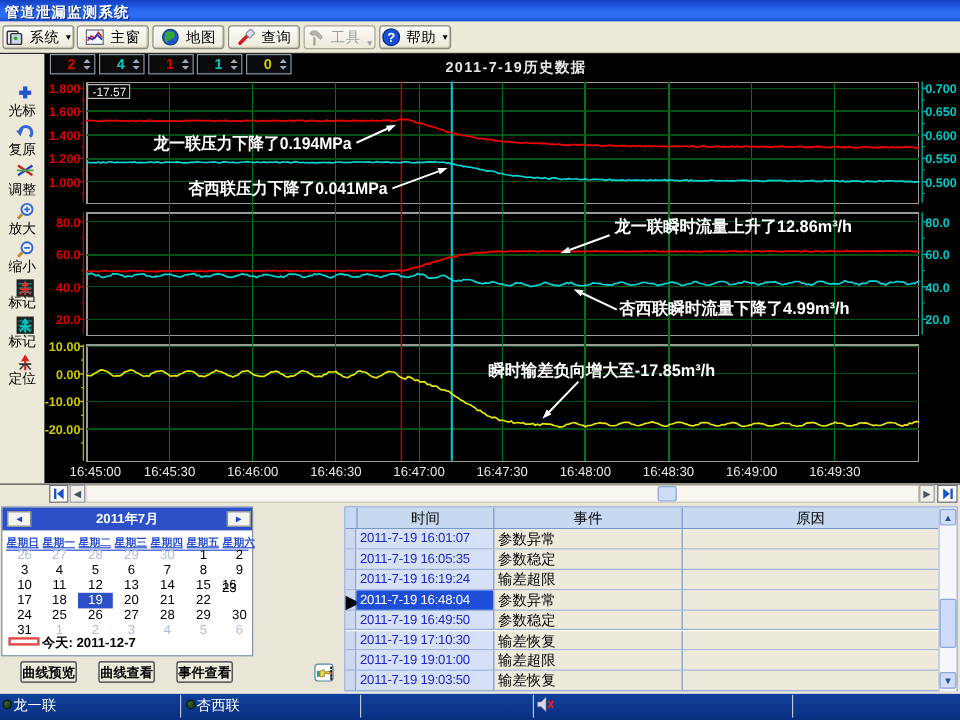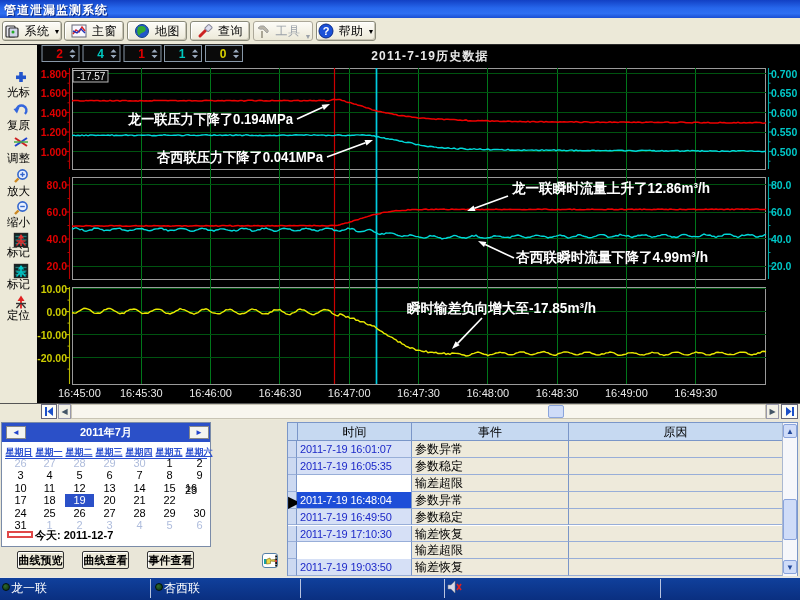--- a/index.html
+++ b/index.html
@@ -351,35 +351,37 @@
     <div style="position:absolute;left:280px;top:0;width:214px;height:18px;border-left:1px solid #7a96c8;display:flex;align-items:center;justify-content:center;font-size:12px;color:#000">原因</div>
     <div style="position:absolute;left:0;top:18.0px;width:9px;height:16.9px;background:#ccd9f1;border-right:1px solid #7a96c8;border-bottom:1px solid #98aed8"></div>
     <div style="position:absolute;left:9px;top:18.0px;width:114px;height:16.9px;background:#d6e0f6;border-bottom:1px solid #98aed8;font-size:11px;letter-spacing:-0.2px;color:#1c28c8;line-height:16px;padding-left:3px">2011-7-19 16:01:07</div>
     <div style="position:absolute;left:123px;top:18.0px;width:157px;height:16.9px;background:#eeeadb;border-left:1px solid #7a96c8;border-bottom:1px solid #98aed8;font-size:12px;color:#000;line-height:16px;padding-left:3px">参数异常</div>
     <div style="position:absolute;left:280px;top:18.0px;width:214px;height:16.9px;background:#eeeadb;border-left:1px solid #7a96c8;border-bottom:1px solid #98aed8"></div>
     <div style="position:absolute;left:0;top:34.9px;width:9px;height:16.9px;background:#ccd9f1;border-right:1px solid #7a96c8;border-bottom:1px solid #98aed8"></div>
     <div style="position:absolute;left:9px;top:34.9px;width:114px;height:16.9px;background:#d6e0f6;border-bottom:1px solid #98aed8;font-size:11px;letter-spacing:-0.2px;color:#1c28c8;line-height:16px;padding-left:3px">2011-7-19 16:05:35</div>
     <div style="position:absolute;left:123px;top:34.9px;width:157px;height:16.9px;background:#eeeadb;border-left:1px solid #7a96c8;border-bottom:1px solid #98aed8;font-size:12px;color:#000;line-height:16px;padding-left:3px">参数稳定</div>
     <div style="position:absolute;left:280px;top:34.9px;width:214px;height:16.9px;background:#eeeadb;border-left:1px solid #7a96c8;border-bottom:1px solid #98aed8"></div>
     <div style="position:absolute;left:0;top:51.8px;width:9px;height:16.9px;background:#ccd9f1;border-right:1px solid #7a96c8;border-bottom:1px solid #98aed8"></div>
+    <div style="position:absolute;left:9px;top:51.8px;width:114px;height:16.9px;background:#d6e0f6;border-bottom:1px solid #98aed8;font-size:11px;letter-spacing:-0.2px;color:#1c28c8;line-height:16px;padding-left:3px">2011-7-19 16:19:24</div>
     <div style="position:absolute;left:123px;top:51.8px;width:157px;height:16.9px;background:#eeeadb;border-left:1px solid #7a96c8;border-bottom:1px solid #98aed8;font-size:12px;color:#000;line-height:16px;padding-left:3px">输差超限</div>
     <div style="position:absolute;left:280px;top:51.8px;width:214px;height:16.9px;background:#eeeadb;border-left:1px solid #7a96c8;border-bottom:1px solid #98aed8"></div>
     <div style="position:absolute;left:0;top:68.7px;width:9px;height:16.9px;background:#ccd9f1;border-right:1px solid #7a96c8;border-bottom:1px solid #98aed8"><span style="&quot;position:absolute;left:0px;top:2px;font-size:10px;color:#000&quot;">▶</span></div>
     <div style="position:absolute;left:9px;top:68.7px;width:114px;height:16.9px;background:#1d4ed8;border-bottom:1px solid #98aed8;font-size:11px;letter-spacing:-0.2px;color:#fff;line-height:16px;padding-left:3px">2011-7-19 16:48:04</div>
     <div style="position:absolute;left:123px;top:68.7px;width:157px;height:16.9px;background:#eeeadb;border-left:1px solid #7a96c8;border-bottom:1px solid #98aed8;font-size:12px;color:#000;line-height:16px;padding-left:3px">参数异常</div>
     <div style="position:absolute;left:280px;top:68.7px;width:214px;height:16.9px;background:#eeeadb;border-left:1px solid #7a96c8;border-bottom:1px solid #98aed8"></div>
     <div style="position:absolute;left:0;top:85.6px;width:9px;height:16.9px;background:#ccd9f1;border-right:1px solid #7a96c8;border-bottom:1px solid #98aed8"></div>
     <div style="position:absolute;left:9px;top:85.6px;width:114px;height:16.9px;background:#d6e0f6;border-bottom:1px solid #98aed8;font-size:11px;letter-spacing:-0.2px;color:#1c28c8;line-height:16px;padding-left:3px">2011-7-19 16:49:50</div>
     <div style="position:absolute;left:123px;top:85.6px;width:157px;height:16.9px;background:#eeeadb;border-left:1px solid #7a96c8;border-bottom:1px solid #98aed8;font-size:12px;color:#000;line-height:16px;padding-left:3px">参数稳定</div>
     <div style="position:absolute;left:280px;top:85.6px;width:214px;height:16.9px;background:#eeeadb;border-left:1px solid #7a96c8;border-bottom:1px solid #98aed8"></div>
     <div style="position:absolute;left:0;top:102.5px;width:9px;height:16.9px;background:#ccd9f1;border-right:1px solid #7a96c8;border-bottom:1px solid #98aed8"></div>
     <div style="position:absolute;left:9px;top:102.5px;width:114px;height:16.9px;background:#d6e0f6;border-bottom:1px solid #98aed8;font-size:11px;letter-spacing:-0.2px;color:#1c28c8;line-height:16px;padding-left:3px">2011-7-19 17:10:30</div>
     <div style="position:absolute;left:123px;top:102.5px;width:157px;height:16.9px;background:#eeeadb;border-left:1px solid #7a96c8;border-bottom:1px solid #98aed8;font-size:12px;color:#000;line-height:16px;padding-left:3px">输差恢复</div>
     <div style="position:absolute;left:280px;top:102.5px;width:214px;height:16.9px;background:#eeeadb;border-left:1px solid #7a96c8;border-bottom:1px solid #98aed8"></div>
     <div style="position:absolute;left:0;top:119.4px;width:9px;height:16.9px;background:#ccd9f1;border-right:1px solid #7a96c8;border-bottom:1px solid #98aed8"></div>
+    <div style="position:absolute;left:9px;top:119.4px;width:114px;height:16.9px;background:#d6e0f6;border-bottom:1px solid #98aed8;font-size:11px;letter-spacing:-0.2px;color:#1c28c8;line-height:16px;padding-left:3px">2011-7-19 19:01:00</div>
     <div style="position:absolute;left:123px;top:119.4px;width:157px;height:16.9px;background:#eeeadb;border-left:1px solid #7a96c8;border-bottom:1px solid #98aed8;font-size:12px;color:#000;line-height:16px;padding-left:3px">输差超限</div>
     <div style="position:absolute;left:280px;top:119.4px;width:214px;height:16.9px;background:#eeeadb;border-left:1px solid #7a96c8;border-bottom:1px solid #98aed8"></div>
     <div style="position:absolute;left:0;top:136.3px;width:9px;height:16.9px;background:#ccd9f1;border-right:1px solid #7a96c8;border-bottom:1px solid #98aed8"></div>
     <div style="position:absolute;left:9px;top:136.3px;width:114px;height:16.9px;background:#d6e0f6;border-bottom:1px solid #98aed8;font-size:11px;letter-spacing:-0.2px;color:#1c28c8;line-height:16px;padding-left:3px">2011-7-19 19:03:50</div>
     <div style="position:absolute;left:123px;top:136.3px;width:157px;height:16.9px;background:#eeeadb;border-left:1px solid #7a96c8;border-bottom:1px solid #98aed8;font-size:12px;color:#000;line-height:16px;padding-left:3px">输差恢复</div>
     <div style="position:absolute;left:280px;top:136.3px;width:214px;height:16.9px;background:#eeeadb;border-left:1px solid #7a96c8;border-bottom:1px solid #98aed8"></div>
     <div style="position:absolute;left:494px;top:0;width:15px;height:153px;background:#f6f7fb;border-left:1px solid #aab8d0"></div>
     <div style="position:absolute;left:495px;top:1px;width:14px;height:14px;background:#cfdcf8;border:1px solid #8aa4dc;border-radius:2px;color:#234a9c;font-size:8px;text-align:center;line-height:13px">▲</div>
     <div style="position:absolute;left:495px;top:137px;width:14px;height:14px;background:#cfdcf8;border:1px solid #8aa4dc;border-radius:2px;color:#234a9c;font-size:8px;text-align:center;line-height:13px">▼</div>
     <div style="position:absolute;left:495px;top:76px;width:14px;height:41px;background:#cfdcf8;border:1px solid #8aa4dc;border-radius:2px"></div>

